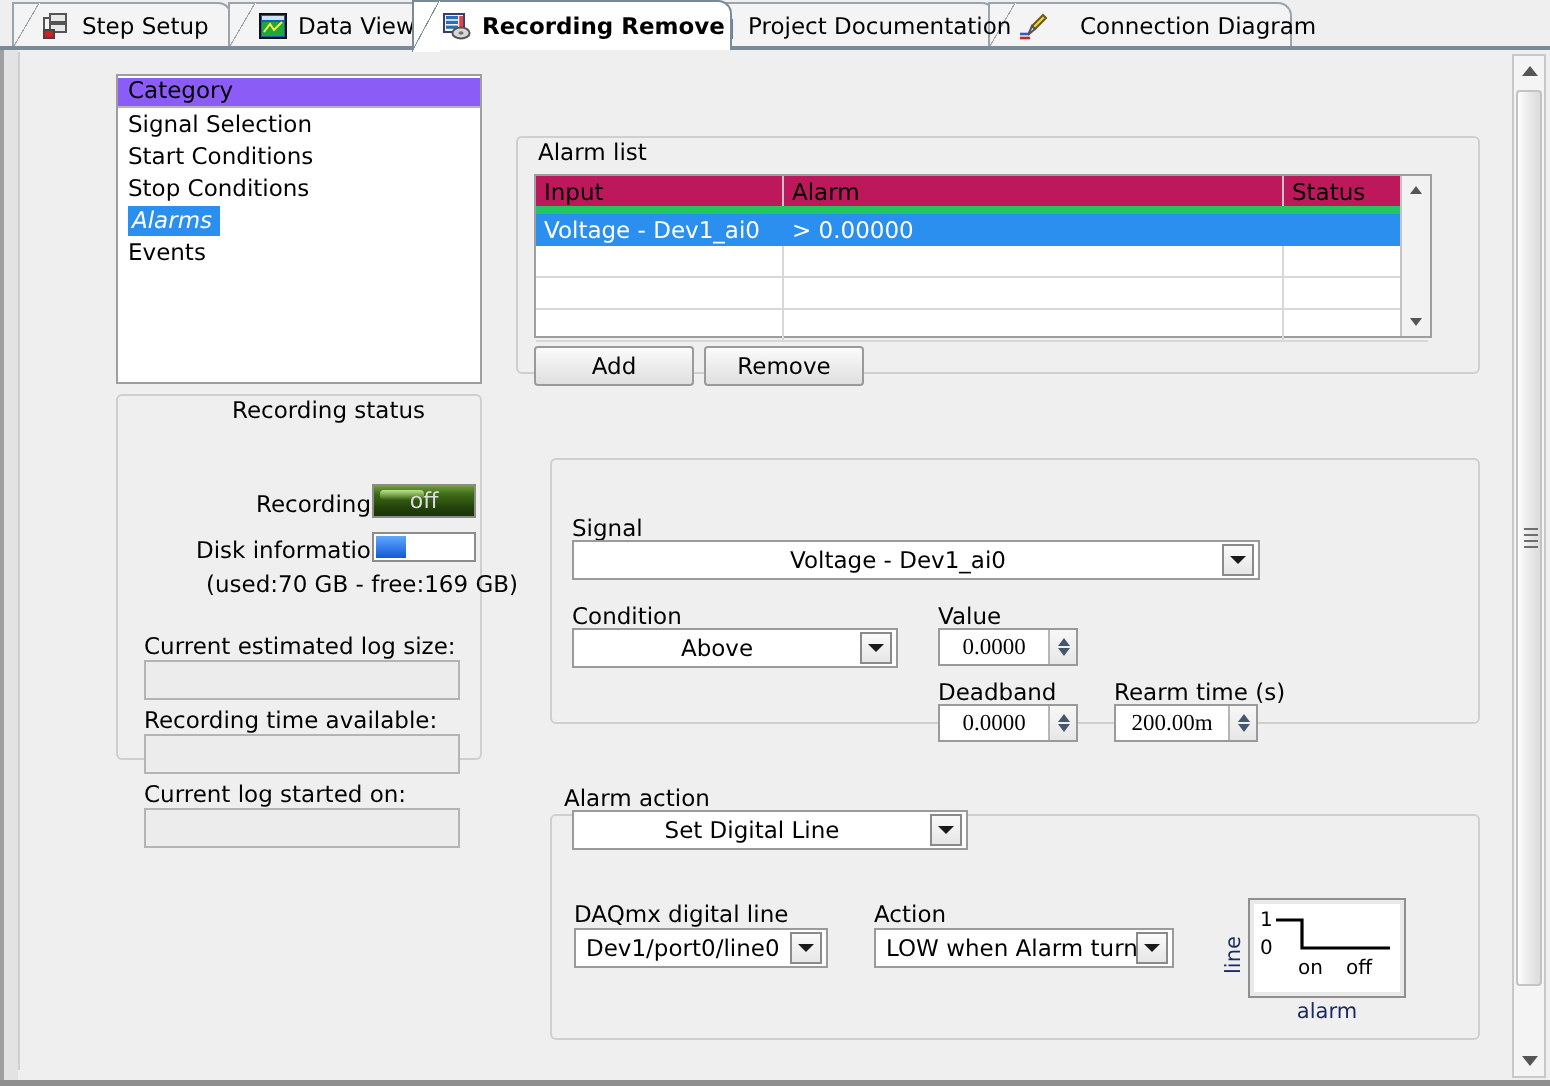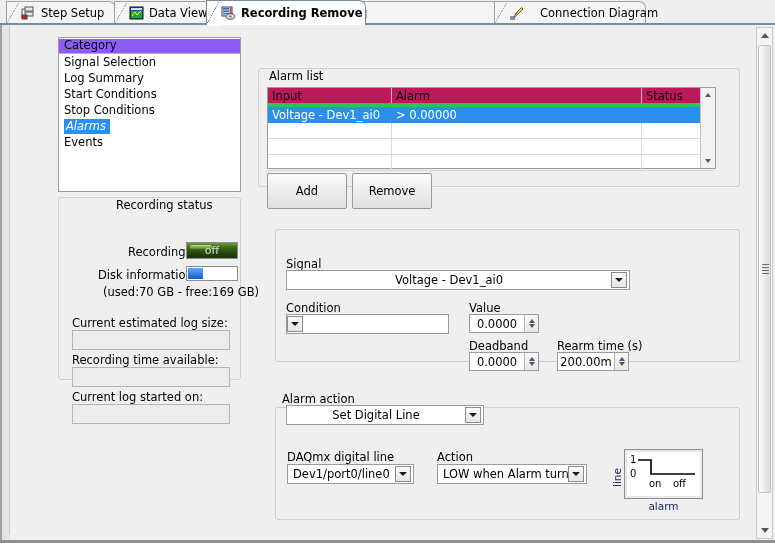--- a/index.html
+++ b/index.html
@@ -86,37 +86,37 @@
            border:1px solid #9e9e9e;box-sizing:border-box;}
   table.alist{border-collapse:collapse;width:432px;table-layout:fixed;font-size:11.5px;}
   table.alist th{font-weight:normal;text-align:left;height:15px;padding:0 0 0 4px;
            background:#be185d;border-right:1px solid #c3c3c3;border-bottom:4px solid #22c55e;}
   table.alist td{height:15px;padding:0 0 0 4px;border-right:1px solid #d8d8d8;border-bottom:1px solid #d8d8d8;
            white-space:nowrap;overflow:hidden;}
   table.alist tr.sel td{background:#2a8fee;color:#fff;border-right-color:#2a8fee;border-bottom-color:#2a8fee;}
   .tscroll{position:absolute;right:0;top:0;width:15px;height:80px;background:#f2f2f2;border-left:1px solid #c3c3c3;box-sizing:border-box;}
   .tsb{position:absolute;left:0;width:14px;height:14px;display:flex;align-items:center;justify-content:center;}
 
-  .btn{position:absolute;height:36px;box-sizing:border-box;font-size:11.5px;
+  .btn{position:absolute;height:20px;box-sizing:border-box;font-size:11.5px;
        background:linear-gradient(to bottom,#fbfbfb,#ececec 52%,#e0e0e0);
        border:1px solid #9a9a9a;border-radius:2px;color:#000;
        display:flex;align-items:center;justify-content:center;}
 
   
   .combo{position:absolute;height:20px;box-sizing:border-box;background:#fff;border:1px solid #9a9a9a;
          display:flex;align-items:center;}
   .combo .ctext{flex:1;text-align:center;font-size:11.5px;padding:0 2px;white-space:nowrap;overflow:hidden;}
   .combo.lft .ctext{text-align:left;padding-left:5px;}
   .cbtn{width:16px;height:16px;margin-right:2px;box-sizing:border-box;flex:0 0 16px;
         background:linear-gradient(to bottom,#fafafa,#e6e6e6);border:1px solid #8a8a8a;
         display:flex;align-items:center;justify-content:center;}
   .cbtn i{width:0;height:0;border-left:4px solid transparent;border-right:4px solid transparent;border-top:4px solid #1a1a1a;}
 
   .num{position:absolute;height:19px;box-sizing:border-box;background:#fff;border:1px solid #9a9a9a;
-       display:flex;align-items:center;}
+       display:flex;align-items:center;font-family:Liberation Serif, serif;}
   .num .ntext{flex:1;text-align:center;font-size:11.5px;white-space:nowrap;}
   .spin{width:13px;height:17px;flex:0 0 13px;display:flex;flex-direction:column;justify-content:center;
         align-items:center;gap:1px;background:linear-gradient(to bottom,#f7f7f7,#e7e7e7);
         border-left:1px solid #b6b6b6;}
   .spin .u{width:0;height:0;border-left:3.5px solid transparent;border-right:3.5px solid transparent;border-bottom:4px solid #44566e;}
   .spin .d{width:0;height:0;border-left:3.5px solid transparent;border-right:3.5px solid transparent;border-top:4px solid #44566e;}
 
   
   .wfwrap{position:absolute;left:615px;top:424px;width:77px;height:48px;
           background:#fff;border:2px solid #e9e9e9;box-sizing:border-box;
@@ -179,20 +179,21 @@
 
     <div class="tab" style="left:339px;width:159px;">
       <div class="skew"></div>
         <div class="skewline"></div>
       <span class="ticon">
         <svg width="15" height="14" viewBox="0 0 15 14">
           <path d="M3 1 H9 L12 4 V13 H3 Z" fill="#fbfdff" stroke="#5b7fa8"></path>
           <path d="M9 1 V4 H12" fill="#dde9f5" stroke="#5b7fa8"></path>
         </svg>
       </span>
+      <span class="tlabel">Project Documentation</span>
     </div>
 
     <div class="tab" style="left:494px;width:152px;gap:16px;">
       <div class="skew"></div>
         <div class="skewline"></div>
       <span class="ticon">
         <svg width="15" height="14" viewBox="0 0 15 14">
           <path d="M12.5 1.5 L7 7 L8.5 8.5 L14 3 Z" fill="#f0d24a" stroke="#6a5a12"></path>
           <path d="M7 7 L5 11.5 L8.5 8.5 Z" fill="#e8e8e8" stroke="#555"></path>
           <path d="M1 11 H5" stroke="#2a5fd0" stroke-width="1.3"></path>
@@ -204,21 +205,20 @@
   </div>
 
   <div class="leftstrip"></div>
   <div class="bottomedge"></div>
 
   <div class="pane">
 
     <div class="catbox">
       <div class="cathdr">Category</div>
       <div class="catitem"><span>Signal Selection</span></div>
-      <div class="catitem"><span>Log Summary</span></div>
       <div class="catitem"><span>Start Conditions</span></div>
       <div class="catitem"><span>Stop Conditions</span></div>
       <div class="catitem"><span class="catitem sel" style="position:relative;height:auto;line-height:15px;padding-left:2px;font-style:italic;">Alarms</span></div>
       <div class="catitem"><span>Events</span></div>
     </div>
 
     <div class="gbox recstatus"></div>
     <div class="glabel" style="left:57px;top:172px;margin-left:46px;">Recording status</div>
 
     <div class="lbl" style="left:118px;top:219px;">Recording</div>
@@ -293,20 +293,21 @@
     <div class="lbl" style="left:276px;top:231px;">Signal</div>
     <div class="combo" style="left:276px;top:244px;width:344px;">
       <span class="ctext">Voltage - Dev1_ai0</span>
       <span class="cbtn">
           <i></i>
         </span>
     </div>
 
     <div class="lbl" style="left:276px;top:275px;">Condition</div>
     <div class="combo" style="left:276px;top:288px;width:163px;">
+      <span class="ctext">Above</span>
       <span class="cbtn">
           <i></i>
         </span>
     </div>
 
     <div class="lbl" style="left:459px;top:275px;">Value</div>
     <div class="num" style="left:459px;top:288px;width:70px;">
       <span class="ntext">0.0000</span>
       <span class="spin">
           <i class="u"></i>

